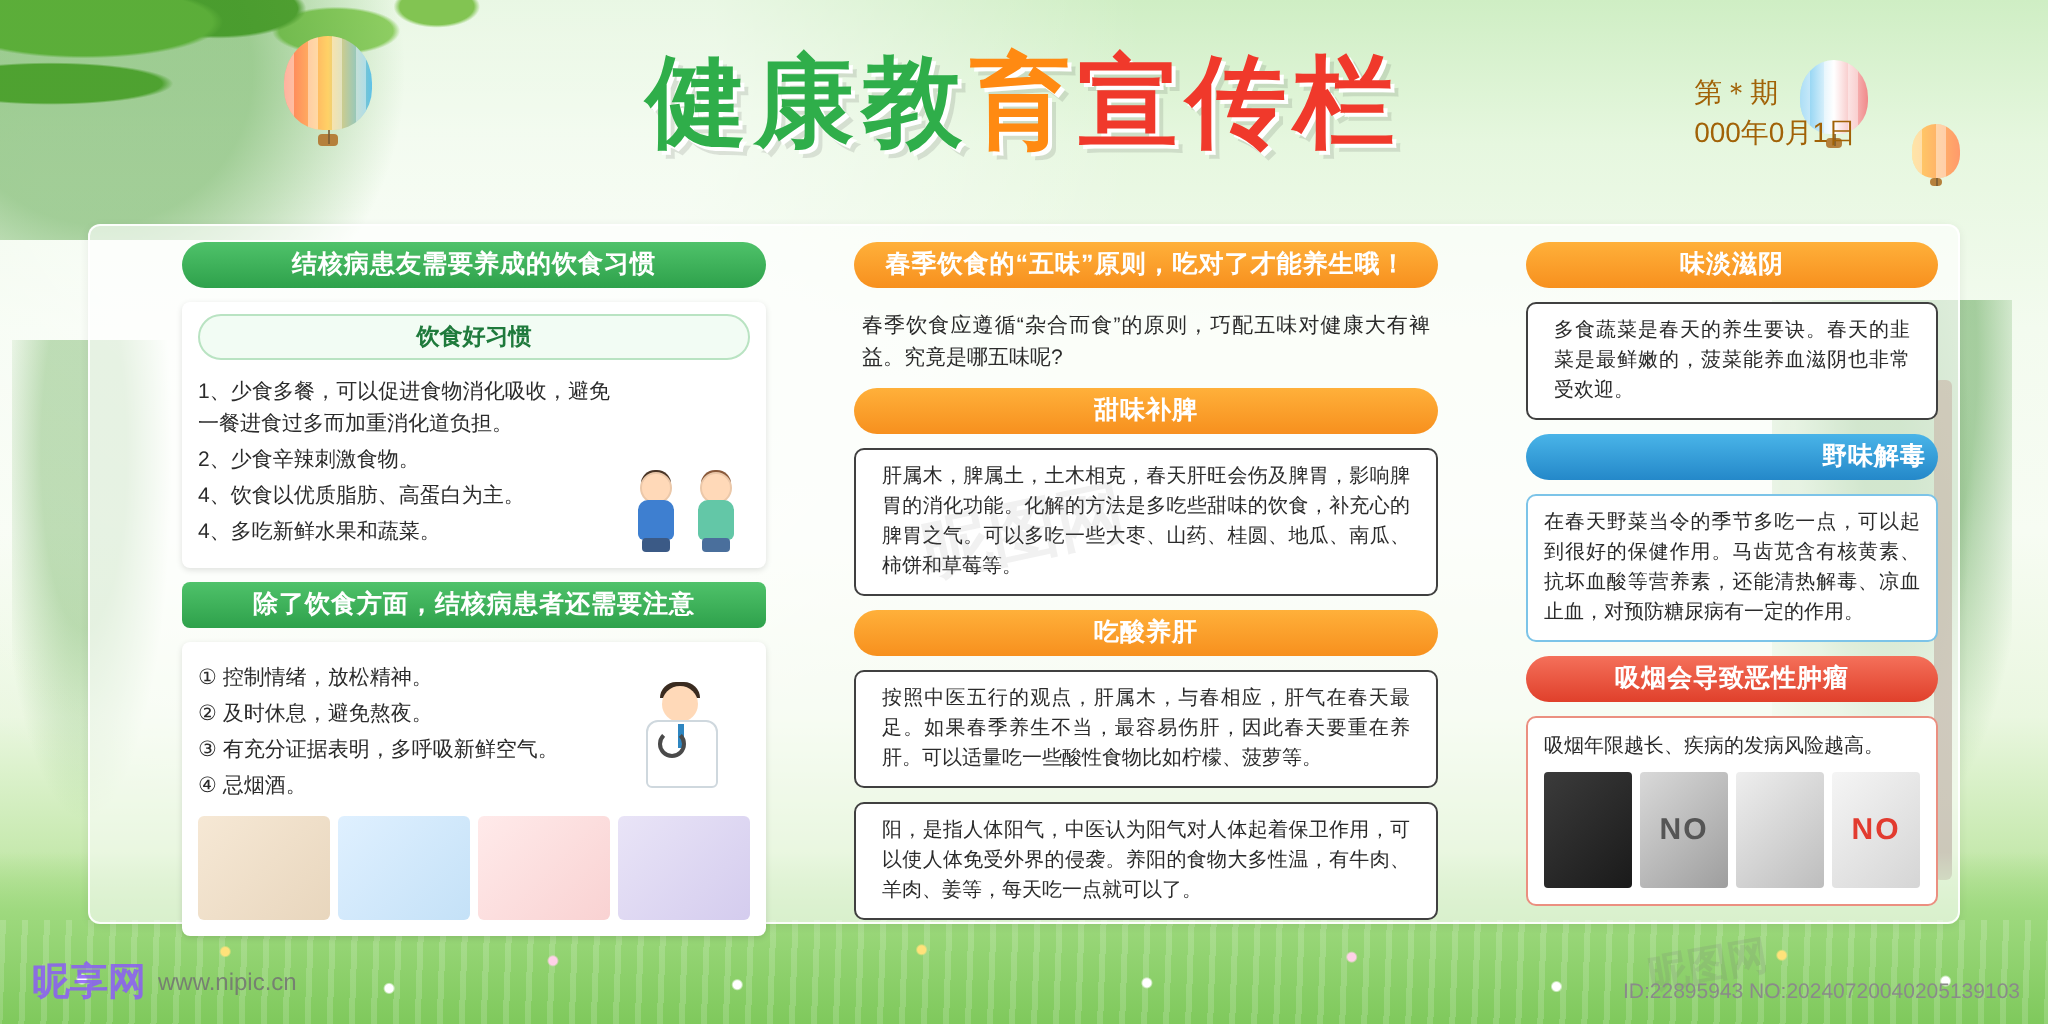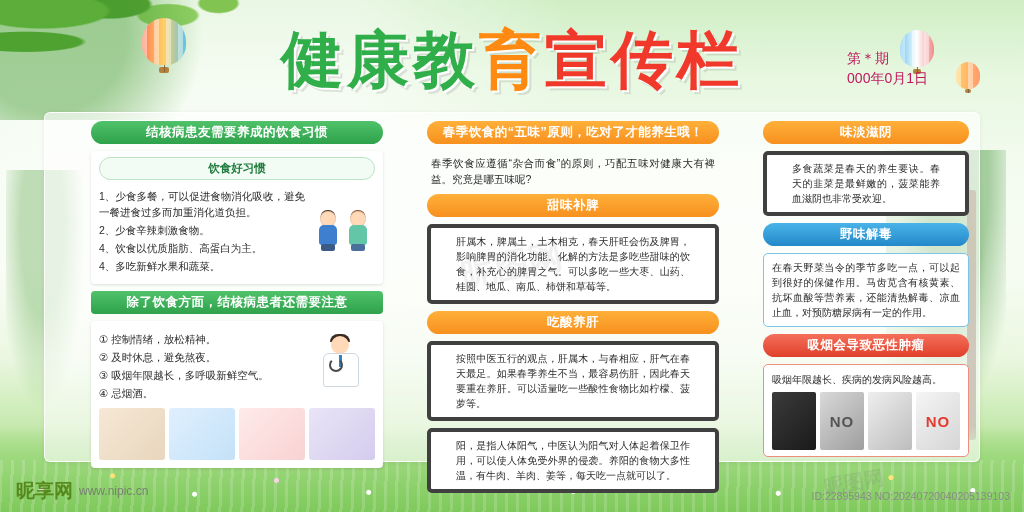--- a/index.html
+++ b/index.html
@@ -55,59 +55,59 @@
   .balloon .b{width:100%;height:78%;border-radius:50% 50% 44% 44%;position:relative;overflow:hidden;}
   .balloon .b:after{content:"";position:absolute;left:0;top:0;right:0;bottom:0;
     background:repeating-linear-gradient(90deg, rgba(255,255,255,.85) 0 5px, rgba(255,255,255,0) 5px 12px);opacity:.5;}
   .balloon .basket{width:22%;height:10%;margin:4% auto 0;background:#b5803c;border-radius:2px;}
   .balloon .str{position:absolute;left:50%;top:78%;width:1px;height:12%;background:rgba(120,90,50,.8);}
 
   
   .header{position:absolute;left:0;top:6px;width:100%;height:104px;}
   .title{
     position:absolute;left:50%;transform:translateX(-50%);top:12px;
-    font-size:62px;font-weight:bold;letter-spacing:4px;white-space:nowrap;
+    font-size:50px;font-weight:bold;letter-spacing:4px;white-space:nowrap;
     font-family:"DejaVu Sans","Liberation Sans",sans-serif;
   }
   .title span{display:inline-block;}
   .t-g{color:#2fae4a;text-shadow:2px 2px 0 #ffffff,4px 4px 0 rgba(0,0,0,.10);}
   .t-o{color:#ff8a12;text-shadow:2px 2px 0 #ffffff,4px 4px 0 rgba(0,0,0,.10);}
   .t-r{color:#f0392b;text-shadow:2px 2px 0 #ffffff,4px 4px 0 rgba(0,0,0,.10);}
-  .issue{position:absolute;right:96px;top:42px;color:#be185d;font-size:14px;line-height:20px;text-align:left;}
+  .issue{position:absolute;right:96px;top:30px;color:#a16207;font-size:14px;line-height:20px;text-align:left;}
 
   
   .board{position:absolute;left:44px;top:112px;width:936px;height:350px;
     background:rgba(255,255,255,.62);border:1px solid rgba(255,255,255,.9);
     border-radius:6px;box-shadow:0 1px 5px rgba(0,0,0,.07);
     display:flex;gap:8px;padding:8px 10px;box-sizing:border-box;}
   .col{flex:1;display:flex;flex-direction:column;gap:7px;margin-left:36px;}
   .col1{flex:0 0 292px;}
   .col2{flex:0 0 292px;}
   .col3{flex:1;}
 
   .panel{background:#ffffff;border-radius:4px;box-shadow:0 1px 3px rgba(0,0,0,.12);
     padding:6px 8px 8px;box-sizing:border-box;}
 
   .bar{border-radius:14px;color:#fff;font-size:12.5px;font-weight:bold;text-align:center;
     padding:4px 6px;letter-spacing:.5px;line-height:15px;}
   .bar-green{background:linear-gradient(to bottom,#4fc26a,#2ea14b);}
   .bar-orange{background:linear-gradient(to bottom,#ffb03a,#f7901e);}
-  .bar-blue{background:linear-gradient(to bottom,#49b4e8,#2488c9);}
+  .bar-blue{background:linear-gradient(to bottom,#49b4e8,#2488c9);text-align:right;}
   .bar-red{background:linear-gradient(to bottom,#f4705a,#e0402b);}
 
   .sub{color:#1f7a3c;font-size:11.5px;font-weight:bold;text-align:center;
        border:1px solid #b9e3c2;border-radius:12px;padding:3px;background:#f2fcf4;}
   .txt{font-size:10.5px;line-height:16px;color:#2b2b2b;text-align:justify;margin-top:4px;}
   .txt p{margin:0 0 2px;}
   .mini{font-size:10px;line-height:15px;}
-  .box-orange{border:4px solid #404040;border-radius:5px;background:#fff;padding:6px 25px;box-sizing:border-box;}
+  .box-orange{border:1px solid #404040;border-radius:5px;background:#fff;padding:6px 13px;box-sizing:border-box;}
   .box-blue{border:1px solid #7cc4e8;border-radius:5px;background:#fff;padding:6px 8px;box-sizing:border-box;}
   .box-red{border:1px solid #eb8f80;border-radius:5px;background:#fff;padding:6px 8px;box-sizing:border-box;}
 
-  .row{display:flex;gap:6px;align-items:center;}
+  .row{display:flex;gap:6px;align-items:flex-end;}
   .grow{flex:1;}
 
   
   .people{display:flex;gap:4px;align-items:flex-end;justify-content:center;margin-top:2px;}
   .fig{width:26px;height:40px;position:relative;}
   .fig .head{position:absolute;left:50%;transform:translateX(-50%);top:0;width:14px;height:14px;border-radius:50%;background:#ffd9b8;border:1px solid rgba(0,0,0,.08);}
   .fig .hair{position:absolute;left:50%;transform:translateX(-50%);top:-1px;width:15px;height:7px;border-radius:8px 8px 0 0;background:#4a3526;}
   .fig .body{position:absolute;left:50%;transform:translateX(-50%);top:14px;width:18px;height:20px;border-radius:5px 5px 3px 3px;}
   .fig .legs{position:absolute;left:50%;transform:translateX(-50%);bottom:0;width:14px;height:7px;background:#3b5a86;border-radius:2px;}
 
@@ -134,21 +134,21 @@
   
   .doc{width:66px;height:62px;position:relative;flex:0 0 auto;}
   .doc .head{position:absolute;left:22px;top:2px;width:18px;height:18px;border-radius:50%;background:#ffd9b8;}
   .doc .hair{position:absolute;left:21px;top:0;width:20px;height:8px;border-radius:10px 10px 0 0;background:#3a2b20;}
   .doc .coat{position:absolute;left:14px;top:19px;width:34px;height:32px;background:#fff;border:1px solid #cfd8de;border-radius:6px 6px 3px 3px;}
   .doc .tie{position:absolute;left:30px;top:21px;width:3px;height:12px;background:#2e86c1;}
   .doc .stet{position:absolute;left:20px;top:24px;width:10px;height:10px;border:2px solid #4a4a4a;border-top-color:transparent;border-radius:50%;}
 
   
   .footer-left{position:absolute;left:16px;bottom:8px;display:flex;align-items:center;gap:6px;opacity:.85;}
-  .logo-cn{font-size:19px;font-weight:bold;color:#4d7c0f;font-family:"DejaVu Sans",sans-serif;}
+  .logo-cn{font-size:19px;font-weight:bold;color:#8b5cf6;font-family:"DejaVu Sans",sans-serif;}
   .logo-en{font-size:12px;color:#737373;}
   .footer-right{position:absolute;right:14px;bottom:10px;font-size:10.5px;color:#8a8a8a;}
   .wm{position:absolute;left:50%;top:52%;transform:translate(-50%,-50%) rotate(-12deg);
      font-size:34px;color:rgba(120,120,120,.10);font-weight:bold;white-space:nowrap;pointer-events:none;}
   .wm2{position:absolute;right:140px;bottom:16px;font-size:20px;color:rgba(120,120,120,.18);
      transform:rotate(-10deg);font-weight:bold;}
 </style>
 </head>
 <body>
 
@@ -215,21 +215,21 @@
       </div>
     </div>
 
     <div class="bar bar-green" style="border-radius:4px;">除了饮食方面，结核病患者还需要注意</div>
 
     <div class="panel">
       <div class="row">
         <div class="txt grow">
           <p>① 控制情绪，放松精神。</p>
           <p>② 及时休息，避免熬夜。</p>
-          <p>③ 吸烟年限越长，多呼吸新鲜空气。</p>
+          <p>③ 有充分证据表明，多呼吸新鲜空气。</p>
           <p>④ 忌烟酒。</p>
         </div>
         <div class="doc">
           <div class="hair"></div>
             <div class="head"></div>
             <div class="coat"></div>
           <div class="tie"></div>
             <div class="stet"></div>
         </div>
       </div>

